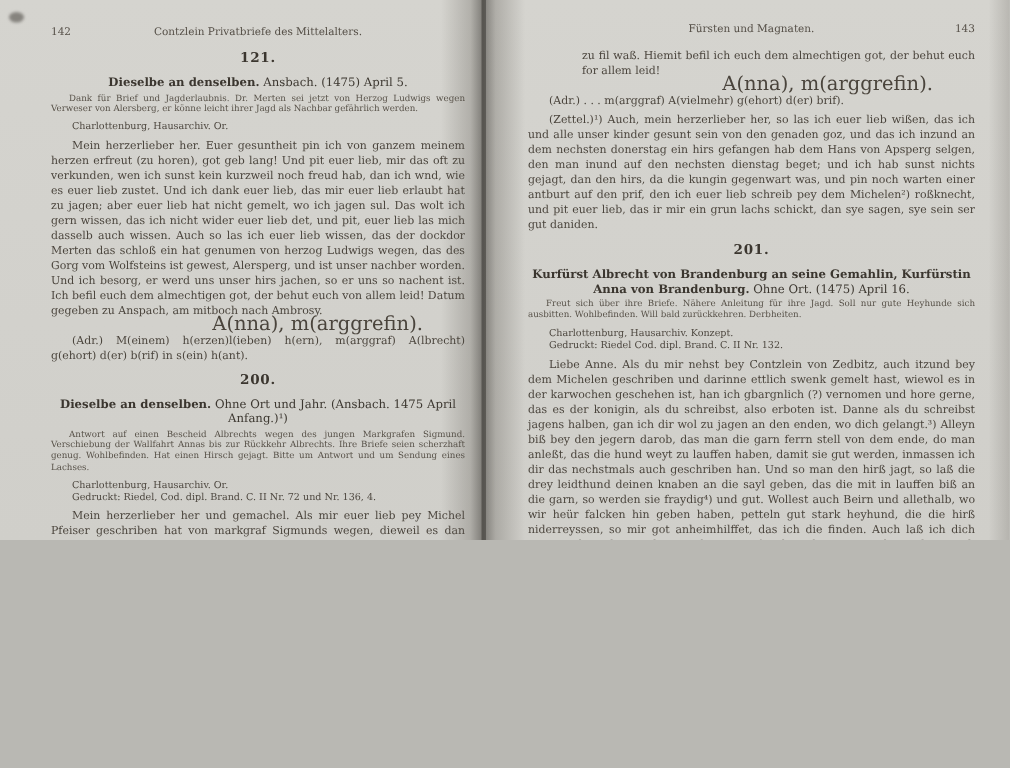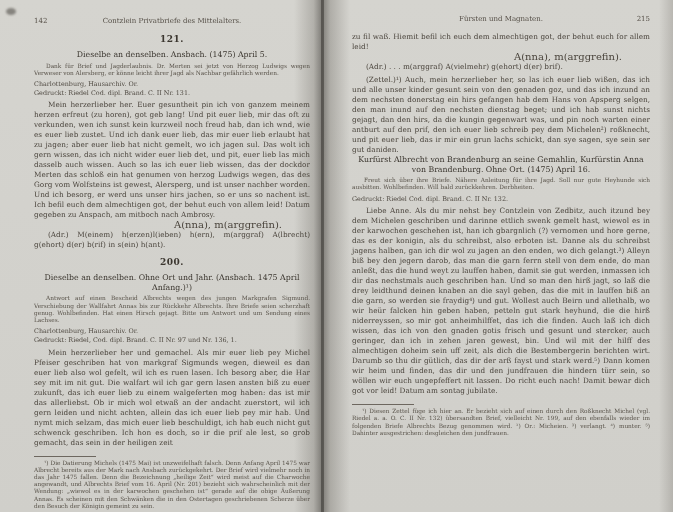--- a/index.html
+++ b/index.html
@@ -1,17 +1,17 @@
 <!DOCTYPE html>
 <html><head>
 <meta charset="utf-8">
 <style>
   html,body{margin:0;padding:0;background:#b9b8b3;}
   #scan{
-    position:relative;width:673px;height:512px;overflow:hidden;
+    position:relative;width:673px;height:360px;overflow:hidden;
     background:linear-gradient(180deg,#d5d4cf 0%,#d3d2cd 40%,#d0cfca 100%);
     font-family:"DejaVu Serif","Liberation Serif",serif;
     color:#4a443c;
     -webkit-font-smoothing:antialiased;
   }
   .gutter{
     position:absolute;left:294px;top:0;width:56px;height:512px;pointer-events:none;
     background:linear-gradient(90deg,rgba(88,84,77,0) 0%,rgba(88,84,77,0.28) 35%,rgba(55,52,47,0.55) 50%,rgba(88,84,77,0.30) 65%,rgba(88,84,77,0) 100%);
   }
   .gutter-core{position:absolute;left:321px;top:0;width:3px;height:512px;background:rgba(40,38,34,0.45);pointer-events:none;}
@@ -20,26 +20,26 @@
   .smudge{position:absolute;left:6px;top:8px;width:10px;height:7px;border-radius:50%;
     background:rgba(70,66,60,0.55);filter:blur(1px);}
   .page{position:absolute;top:0;box-sizing:border-box;}
   .page-left{left:0;width:318px;height:512px;padding:17px 8px 0 34px;}
   .page-right{left:340px;width:333px;height:512px;padding:15px 23px 2px 12px;}
   .hdr{position:relative;text-align:center;font-size:7px;line-height:9px;color:#554f47;margin-bottom:8px;}
   .pg-l{position:absolute;left:0;top:0;}
   .pg-r{position:absolute;right:0;top:0;}
   .entry-num{text-align:center;font-weight:bold;font-size:9px;line-height:11px;color:#3b362f;margin:7px 0 5px 0;letter-spacing:0.5px;}
   .entry-title{text-align:center;font-size:7.8px;line-height:9.5px;color:#3b362f;margin-bottom:3px;}
-  .entry-title .t-bold{font-weight:normal;}
+  .entry-title .t-bold{font-weight:bold;}
   .regest{font-size:5.8px;line-height:7.3px;text-align:justify;text-indent:12px;color:#575148;margin:1px 0 3px 0;}
-  .src{font-size:6.4px;line-height:8.6px;color:#4e4840;}
+  .src{font-size:6.4px;line-height:8.6px;margin-left:14px;color:#4e4840;}
   .body-txt{font-size:7.3px;line-height:10px;text-align:justify;text-indent:14px;margin-top:3px;}
-  .no-indent{text-indent:0;margin-top:0;}
-  .sig{text-align:right;padding-right:28px;font-size:10px;line-height:10px;}
+  .no-indent{text-indent:0;margin-top:0;margin-left:36px;}
+  .sig{text-align:right;padding-right:28px;font-size:13px;line-height:10px;}
   .addr{font-size:7.3px;line-height:10px;text-indent:14px;text-align:justify;}
   .fn-rule{width:62px;border:0;border-top:1px solid #6d675f;margin:8px 0 3px 0;}
   .footnote{font-size:5.8px;line-height:7.2px;text-align:justify;text-indent:10px;color:#575148;}
 </style>
 </head>
 <body>
 
 <div id="scan">
 
   <div class="smudge"></div>
@@ -50,55 +50,56 @@
       <span>Contzlein Privatbriefe des Mittelalters.</span>
     </div>
 
     <div class="entry-num">121.</div>
     <div class="entry-title">
       <span class="t-bold">Dieselbe an denselben.</span>
       <span>Ansbach. (1475) April 5.</span>
     </div>
     <div class="regest">Dank für Brief und Jagderlaubnis. Dr. Merten sei jetzt von Herzog Ludwigs wegen Verweser von Alersberg, er könne leicht ihrer Jagd als Nachbar gefährlich werden.</div>
     <div class="src">Charlottenburg, Hausarchiv. Or.</div>
-    <div class="src">Gedruckt: Riedel Cod. dipl. Brand. C. II Nr. 131.</div>
     <div class="body-txt">Mein herzerlieber her. Euer gesuntheit pin ich von ganzem meinem herzen erfreut (zu horen), got geb lang! Und pit euer lieb, mir das oft zu verkunden, wen ich sunst kein kurzweil noch freud hab, dan ich wnd, wie es euer lieb zustet. Und ich dank euer lieb, das mir euer lieb erlaubt hat zu jagen; aber euer lieb hat nicht gemelt, wo ich jagen sul. Das wolt ich gern wissen, das ich nicht wider euer lieb det, und pit, euer lieb las mich dasselb auch wissen. Auch so las ich euer lieb wissen, das der dockdor Merten das schloß ein hat genumen von herzog Ludwigs wegen, das des Gorg vom Wolfsteins ist gewest, Alersperg, und ist unser nachber worden. Und ich besorg, er werd uns unser hirs jachen, so er uns so nachent ist. Ich befil euch dem almechtigen got, der behut euch von allem leid! Datum gegeben zu Anspach, am mitboch nach Ambrosy.</div>
     <div class="sig">A(nna), m(arggrefin).</div>
     <div class="addr">(Adr.) M(einem) h(erzen)l(ieben) h(ern), m(arggraf) A(lbrecht) g(ehort) d(er) b(rif) in s(ein) h(ant).</div>
 
     <div class="entry-num">200.</div>
     <div class="entry-title">
       <span class="t-bold">Dieselbe an denselben.</span>
       <span>Ohne Ort und Jahr. (Ansbach. 1475 April Anfang.)¹)</span>
     </div>
     <div class="regest">Antwort auf einen Bescheid Albrechts wegen des jungen Markgrafen Sigmund. Verschiebung der Wallfahrt Annas bis zur Rückkehr Albrechts. Ihre Briefe seien scherzhaft genug. Wohlbefinden. Hat einen Hirsch gejagt. Bitte um Antwort und um Sendung eines Lachses.</div>
     <div class="src">Charlottenburg, Hausarchiv. Or.</div>
-    <div class="src">Gedruckt: Riedel, Cod. dipl. Brand. C. II Nr. 97 und Nr. 136, 1.</div>
+    <div class="src">Gedruckt: Riedel, Cod. dipl. Brand. C. II Nr. 72 und Nr. 136, 4.</div>
     <div class="body-txt">Mein herzerlieber her und gemachel. Als mir euer lieb pey Michel Pfeiser geschriben hat von markgraf Sigmunds wegen, dieweil es dan euer lieb also wol gefelt, wil ich es ruen lasen. Ich besorg aber, die Har sey mit im nit gut. Die walfart wil ich gar gern lasen ansten biß zu euer zukunft, das ich euer lieb zu einem walgeferten mog haben: das ist mir das allerliebst. Ob ir mich wol etwaß an der andacht zuerstort, wil ich gern leiden und nicht achten, allein das ich euer lieb pey mir hab. Und nymt mich selzam, das mich euer lieb beschuldigt, ich hab euch nicht gut schwenck geschriben. Ich hon es doch, so ir die prif ale lest, so grob gemacht, das sein in der heiligen zeit</div>
 
     <hr class="fn-rule">
     <div class="footnote">¹) Die Datierung Michels (1475 Mai) ist unzweifelhaft falsch. Denn Anfang April 1475 war Albrecht bereits aus der Mark nach Ansbach zurückgekehrt. Der Brief wird vielmehr noch in das Jahr 1475 fallen. Denn die Bezeichnung „heilige Zeit“ wird meist auf die Charwoche angewandt, und Albrechts Brief vom 16. April (Nr. 201) bezieht sich wahrscheinlich mit der Wendung: „wiewol es in der karwochen geschehen ist“ gerade auf die obige Äußerung Annas. Es scheinen mit den Schwänken die in den Ostertagen geschriebenen Scherze über den Besuch der Königin gemeint zu sein.</div>
   </div>
 
   <div class="page page-right">
     <div class="hdr">
       <span>Fürsten und Magnaten.</span>
-      <span class="pg-r">215</span>
+      <span class="pg-r">143</span>
     </div>
 
     <div class="body-txt no-indent">zu fil waß. Hiemit befil ich euch dem almechtigen got, der behut euch for allem leid!</div>
     <div class="sig">A(nna), m(arggrefin).</div>
     <div class="addr">(Adr.) . . . m(arggraf) A(vielmehr) g(ehort) d(er) brif).</div>
     <div class="body-txt">(Zettel.)¹) Auch, mein herzerlieber her, so las ich euer lieb wißen, das ich und alle unser kinder gesunt sein von den genaden goz, und das ich inzund an dem nechsten donerstag ein hirs gefangen hab dem Hans von Apsperg selgen, den man inund auf den nechsten dienstag beget; und ich hab sunst nichts gejagt, dan den hirs, da die kungin gegenwart was, und pin noch warten einer antburt auf den prif, den ich euer lieb schreib pey dem Michelen²) roßknecht, und pit euer lieb, das ir mir ein grun lachs schickt, dan sye sagen, sye sein ser gut daniden.</div>
 
+    <div class="entry-num">201.</div>
     <div class="entry-title">
       <span class="t-bold">Kurfürst Albrecht von Brandenburg an seine Gemahlin, Kurfürstin Anna von Brandenburg.</span>
       <span>Ohne Ort. (1475) April 16.</span>
     </div>
     <div class="regest">Freut sich über ihre Briefe. Nähere Anleitung für ihre Jagd. Soll nur gute Heyhunde sich ausbitten. Wohlbefinden. Will bald zurückkehren. Derbheiten.</div>
+    <div class="src">Charlottenburg, Hausarchiv. Konzept.</div>
     <div class="src">Gedruckt: Riedel Cod. dipl. Brand. C. II Nr. 132.</div>
     <div class="body-txt">Liebe Anne. Als du mir nehst bey Contzlein von Zedbitz, auch itzund bey dem Michelen geschriben und darinne ettlich swenk gemelt hast, wiewol es in der karwochen geschehen ist, han ich gbargnlich (?) vernomen und hore gerne, das es der konigin, als du schreibst, also erboten ist. Danne als du schreibst jagens halben, gan ich dir wol zu jagen an den enden, wo dich gelangt.³) Alleyn biß bey den jegern darob, das man die garn ferrn stell von dem ende, do man anleßt, das die hund weyt zu lauffen haben, damit sie gut werden, inmassen ich dir das nechstmals auch geschriben han. Und so man den hirß jagt, so laß die drey leidthund deinen knaben an die sayl geben, das die mit in lauffen biß an die garn, so werden sie fraydig⁴) und gut. Wollest auch Beirn und allethalb, wo wir heür falcken hin geben haben, petteln gut stark heyhund, die die hirß niderreyssen, so mir got anheimhilffet, das ich die finden. Auch laß ich dich wissen, das ich von den gnaden gotis frisch und gesunt und stercker, auch geringer, dan ich in zehen jaren gewest, bin. Und wil mit der hilff des almechtigen doheim sein uff zeit, als dich die Bestembergerin berichten wirt. Darumb so thu dir gütlich, das dir der arß fayst und stark werd.⁵) Dann komen wir heim und finden, das dir und den jundfrauen die hindern türr sein, so wöllen wir euch ungepfeffert nit lassen. Do richt euch nach! Damit bewar dich got vor leid! Datum am sontag jubilate.</div>
 
     <hr class="fn-rule">
     <div class="footnote">¹) Diesen Zettel füge ich hier an. Er bezieht sich auf einen durch den Roßknecht Michel (vgl. Riedel a. a. O. C. II Nr. 132) übersandten Brief, vielleicht Nr. 199, auf den ebenfalls wieder im folgenden Briefe Albrechts Bezug genommen wird. ²) Or.: Micheien. ³) verlangt. ⁴) munter. ⁵) Dahinter ausgestrichen: desgleichen den jundfrauen.</div>
   </div>
 
   <div class="gutter"></div>
   <div class="gutter-core"></div>
   <div class="edge-right"></div>

